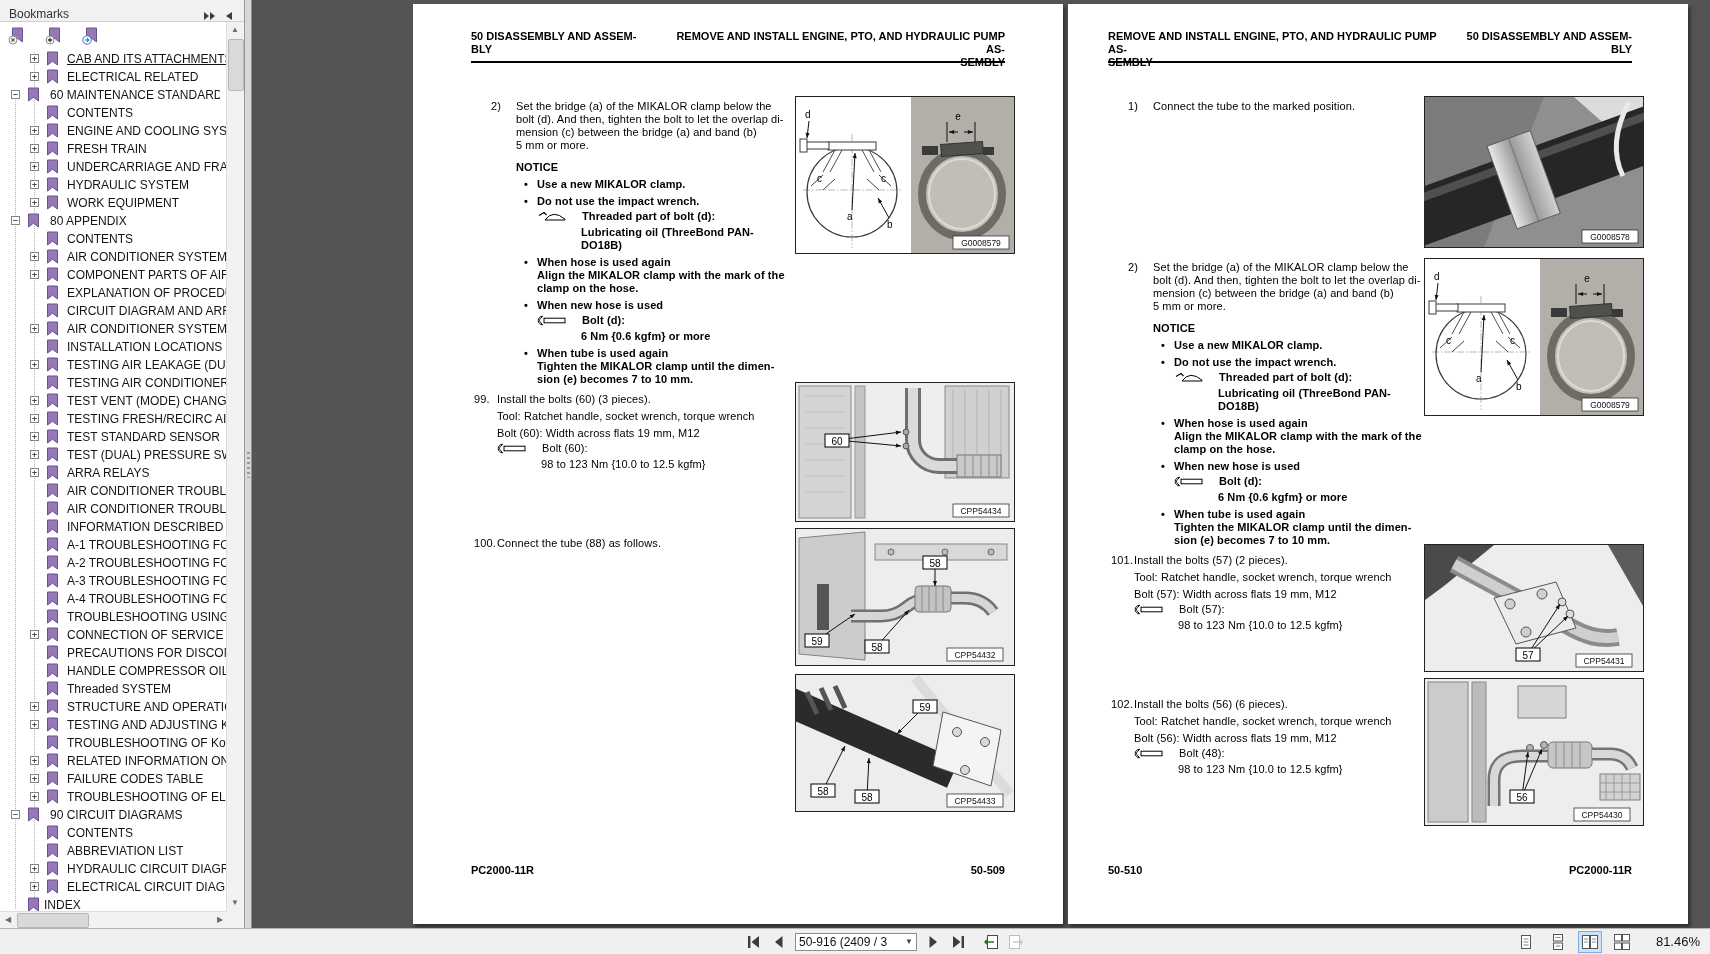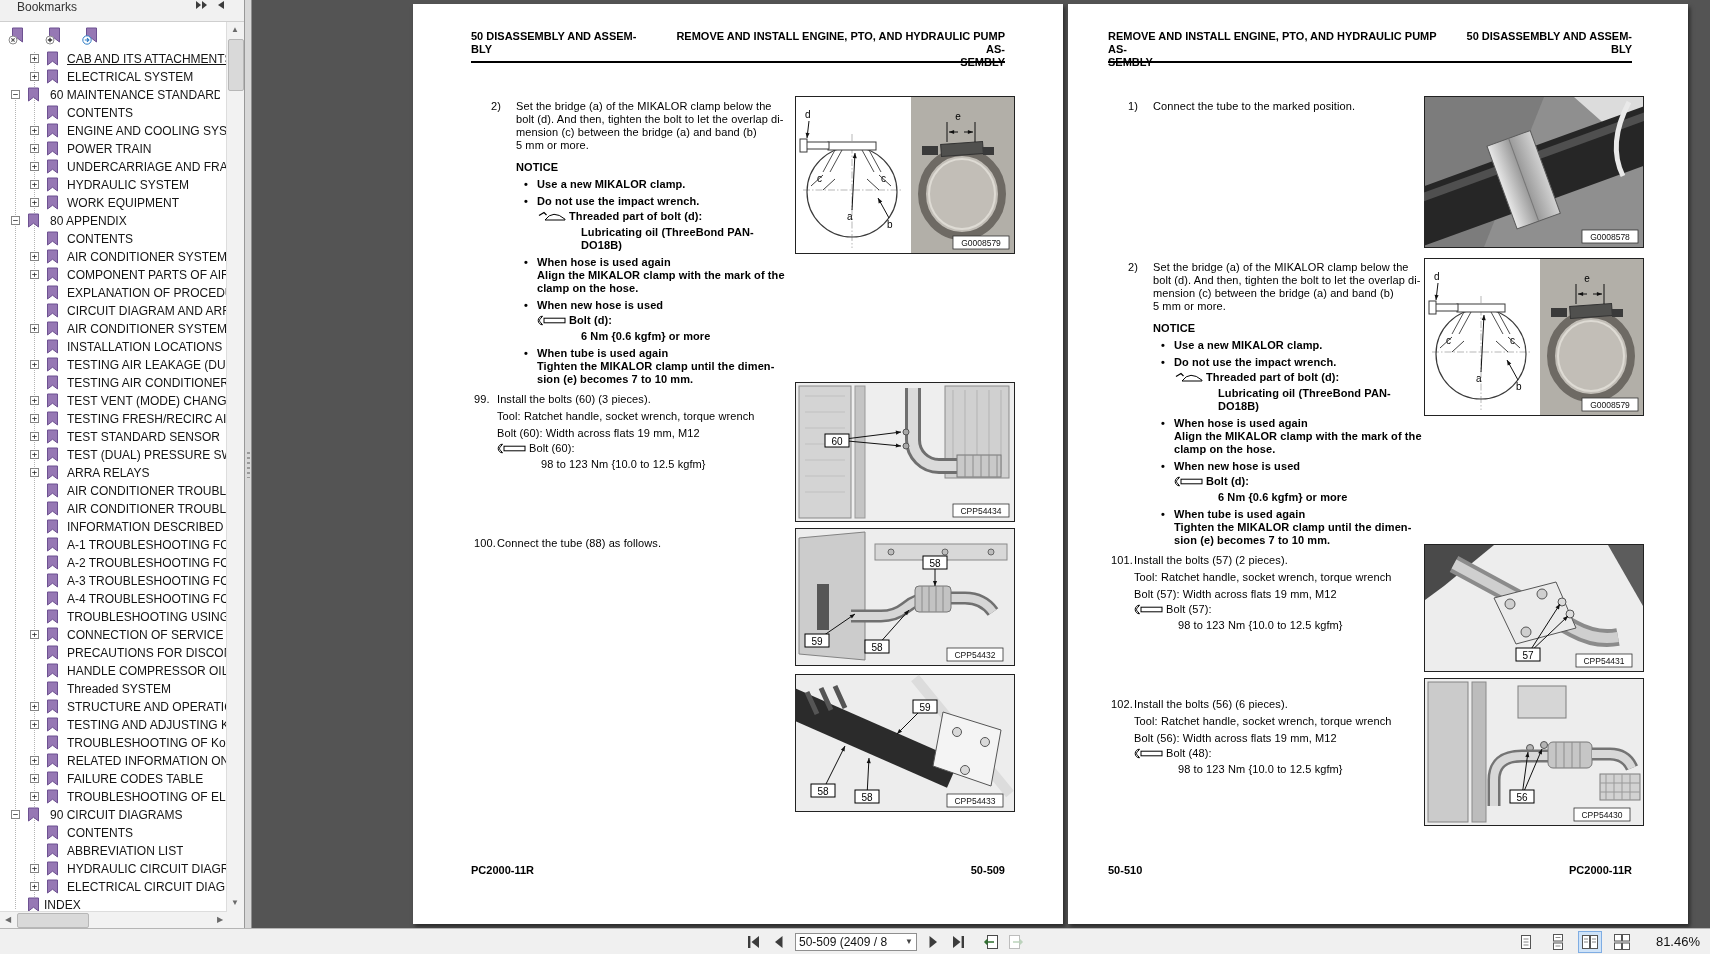--- a/index.html
+++ b/index.html
@@ -3,21 +3,21 @@
 <meta charset="utf-8">
 <style>
   html,body{margin:0;padding:0}
   body{
     width:1710px;height:954px;overflow:hidden;position:relative;
     background:#545454;font-family:"Liberation Sans","DejaVu Sans",sans-serif;
     -webkit-font-smoothing:antialiased;
   }
   
   .sidebar{position:absolute;left:0;top:0;width:245px;height:928px;background:#fff;border-right:1px solid #989898;box-sizing:border-box}
-  .sb-header{height:22px;background:#f1f1f1;border-bottom:1px solid #cfcfcf;display:flex;align-items:flex-start;padding:0 17px;box-sizing:border-box}
+  .sb-header{height:22px;background:#f1f1f1;border-bottom:1px solid #cfcfcf;display:flex;align-items:flex-end;padding:0 9px;box-sizing:border-box}
   .sb-title{font-size:12px;color:#333}
   .sb-hicons{margin-left:auto;display:flex;gap:9px;align-items:center;padding-right:2px}
   .sb-hicons svg{display:block}
   .sb-tools{position:absolute;top:27px;left:8px;display:flex;gap:20px;z-index:5}
   .sb-tool{position:relative;width:17px;height:18px;cursor:pointer}
   .sb-tree{position:absolute;top:22px;left:0;width:228px;bottom:17px;overflow:hidden}
   .guide{position:absolute;width:0;border-left:1px dotted #b5b5b5}
   .sb-row{position:absolute;left:0;height:18px;width:228px;font-size:12px;color:#141414;white-space:nowrap;cursor:default}
   .sb-row .exp{position:absolute;top:4px;width:9px;height:9px;box-sizing:border-box;border:1px solid #848484;background:#fff;font-size:9px;line-height:7px;text-align:center;color:#222;font-family:"DejaVu Sans Mono",monospace}
   .sb-row .flag{position:absolute;top:1px}
@@ -51,21 +51,21 @@
   .substep .t{white-space:pre-line;flex:1}
   .notice{font-weight:bold;margin-top:9px;padding-left:45px}
   .bullet{display:flex;margin-top:4px;padding-left:53px;font-weight:bold}
   .bullet .dot{flex:none;width:13px}
   .bullet .bt{white-space:pre-line;flex:1}
   .step{display:flex;margin-top:7px}
   .step .n{flex:none;width:23px;padding-left:3px}
   .step .body{flex:1}
   .step .sub{margin-top:4px}
   .spec{margin-top:2px}
-  .spec .sl{display:inline-flex;align-items:center;gap:2px}
+  .spec .sl{display:inline-flex;align-items:center;gap:15px}
   .spec .sv{white-space:pre-line;margin-left:44px;margin-top:1px}
   .gapb{width:100%}
   
   .statusbar{position:absolute;left:0;bottom:0;width:1710px;height:26px;background:#f0f0f0;border-top:1px solid #b5b5b5;box-sizing:border-box}
   .nav{position:absolute;left:50%;top:0;transform:translateX(-50%);margin-left:30px;height:25px;display:flex;align-items:center;gap:7px}
   .nav .ibtn{width:18px;height:18px;display:flex;align-items:center;justify-content:center;cursor:pointer}
   .pagefield{width:122px;height:18px;background:#fff;border:1px solid #8f8f8f;display:flex;align-items:center;font-size:12px;color:#111;padding:0 3px;box-sizing:border-box;cursor:text}
   .pagefield .txt{flex:1;white-space:nowrap;overflow:hidden}
   .pagefield .dd{flex:none;font-size:8px;color:#444;padding-left:2px}
   .viewgrp{position:absolute;right:10px;top:0;height:25px;display:flex;align-items:center;gap:8px}
@@ -124,21 +124,21 @@
         <span class="flag" style="left:46px"><svg width="13" height="15" viewBox="0 0 13 15">
             <path d="M1.5 1 h10 v13 l-5-3.8 -5 3.8 z" fill="#9678b4" stroke="#6d5191"></path>
           </svg></span>
         <span class="lbl sel" style="left:67px">CAB AND ITS ATTACHMENTS</span>
       </div>
       <div class="sb-row" style="top: 46px;">
         <span class="exp" style="left:30px">+</span>
         <span class="flag" style="left:46px"><svg width="13" height="15" viewBox="0 0 13 15">
             <path d="M1.5 1 h10 v13 l-5-3.8 -5 3.8 z" fill="#9678b4" stroke="#6d5191"></path>
           </svg></span>
-        <span class="lbl" style="left:67px">ELECTRICAL SYSTEM</span>
+        <span class="lbl" style="left:67px">ELECTRICAL RELATED</span>
       </div>
       <div class="sb-row" style="top: 64px;">
         <span class="exp" style="left:11px">−</span>
         <span class="flag" style="left:27px"><svg width="13" height="15" viewBox="0 0 13 15">
             <path d="M1.5 1 h10 v13 l-5-3.8 -5 3.8 z" fill="#9678b4" stroke="#6d5191"></path>
           </svg></span>
         <span class="lbl" style="left:50px">60 MAINTENANCE STANDARD</span>
       </div>
       <div class="sb-row" style="top: 82px;">
         <span class="flag" style="left:46px"><svg width="13" height="15" viewBox="0 0 13 15">
@@ -151,21 +151,21 @@
         <span class="flag" style="left:46px"><svg width="13" height="15" viewBox="0 0 13 15">
             <path d="M1.5 1 h10 v13 l-5-3.8 -5 3.8 z" fill="#9678b4" stroke="#6d5191"></path>
           </svg></span>
         <span class="lbl" style="left:67px">ENGINE AND COOLING SYST</span>
       </div>
       <div class="sb-row" style="top: 118px;">
         <span class="exp" style="left:30px">+</span>
         <span class="flag" style="left:46px"><svg width="13" height="15" viewBox="0 0 13 15">
             <path d="M1.5 1 h10 v13 l-5-3.8 -5 3.8 z" fill="#9678b4" stroke="#6d5191"></path>
           </svg></span>
-        <span class="lbl" style="left:67px">POWER TRAIN</span>
+        <span class="lbl" style="left:67px">FRESH TRAIN</span>
       </div>
       <div class="sb-row" style="top: 136px;">
         <span class="exp" style="left:30px">+</span>
         <span class="flag" style="left:46px"><svg width="13" height="15" viewBox="0 0 13 15">
             <path d="M1.5 1 h10 v13 l-5-3.8 -5 3.8 z" fill="#9678b4" stroke="#6d5191"></path>
           </svg></span>
         <span class="lbl" style="left:67px">UNDERCARRIAGE AND FRAME</span>
       </div>
       <div class="sb-row" style="top: 154px;">
         <span class="exp" style="left:30px">+</span>
@@ -854,21 +854,21 @@
           <rect x="2" y="2" width="2.4" height="12" fill="#3c3c3c"></rect>
           <polygon points="13,2 5.5,8 13,14" fill="#3c3c3c"></polygon>
         </svg>
       </span>
     <span class="ibtn">
         <svg width="16" height="16" viewBox="0 0 16 16">
           <polygon points="11.5,2 4,8 11.5,14" fill="#3c3c3c"></polygon>
         </svg>
       </span>
     <span class="pagefield">
-      <span class="txt">50-509 (2409 / 8</span>
+      <span class="txt">50-916 (2409 / 3</span>
       <span class="dd">▼</span>
     </span>
     <span class="ibtn">
         <svg width="16" height="16" viewBox="0 0 16 16">
           <polygon points="4.5,2 12,8 4.5,14" fill="#3c3c3c"></polygon>
         </svg>
       </span>
     <span class="ibtn">
         <svg width="16" height="16" viewBox="0 0 16 16">
           <polygon points="3,2 10.5,8 3,14" fill="#3c3c3c"></polygon>

